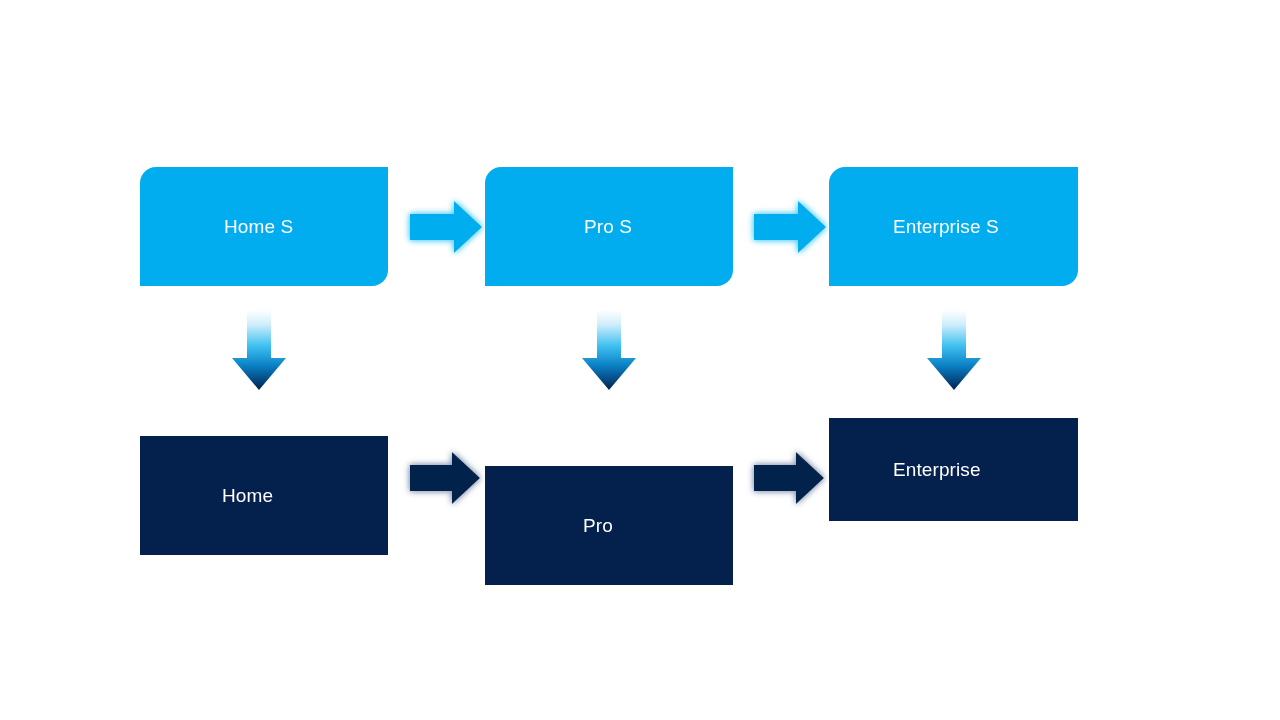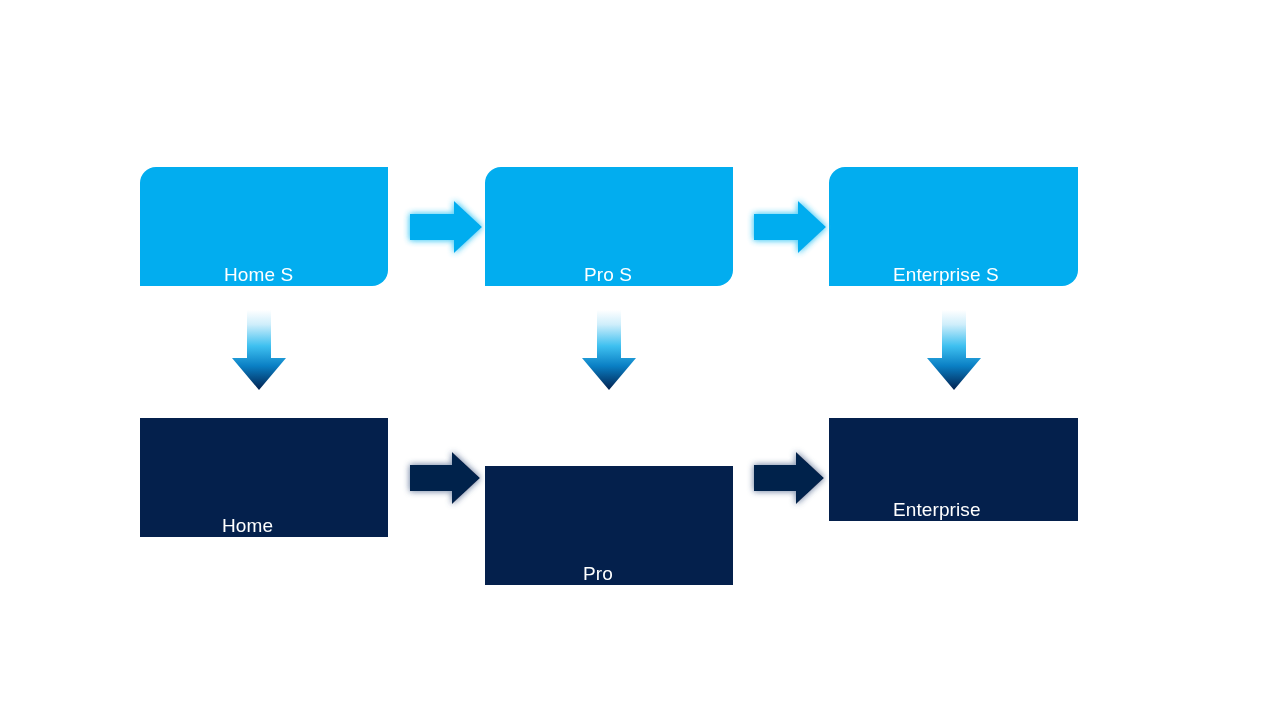--- a/index.html
+++ b/index.html
@@ -19,21 +19,21 @@
     position: absolute;
     inset: 0;
     width: 1280px;
     height: 720px;
   }
 
   
   .node {
     position: absolute;
     display: flex;
-    align-items: flex-end;
+    align-items: center;
     box-sizing: border-box;
   }
 
   .node .node-label {
     color: #ffffff;
     font-size: 19px;
     font-weight: 400;
     line-height: 1.15;
     letter-spacing: 0.1px;
     white-space: nowrap;
@@ -105,21 +105,21 @@
   </div>
 
   <div class="node top" style="left:829px; top:167px; width:249px; height:119px; padding-left:64px;">
     <span class="node-label">Enterprise S</span>
   </div>
 
   <div class="node top" style="left:485px; top:167px; width:248px; height:119px; padding-left:99px;">
     <span class="node-label">Pro S</span>
   </div>
 
-  <div class="node bottom" style="left:140px; top:418px; width:248px; height:119px; padding-left:82px;">
+  <div class="node bottom" style="left:140px; top:436px; width:248px; height:119px; padding-left:82px;">
     <span class="node-label">Home</span>
   </div>
 
   <div class="node bottom" style="left:485px; top:418px; width:248px; height:119px; padding-left:98px;margin-top:48px;">
     <span class="node-label">Pro</span>
   </div>
 
   <div class="node bottom" style="left:829px; top:418px; width:249px; height:103px; padding-left:64px;">
     <span class="node-label">Enterprise</span>
   </div>

